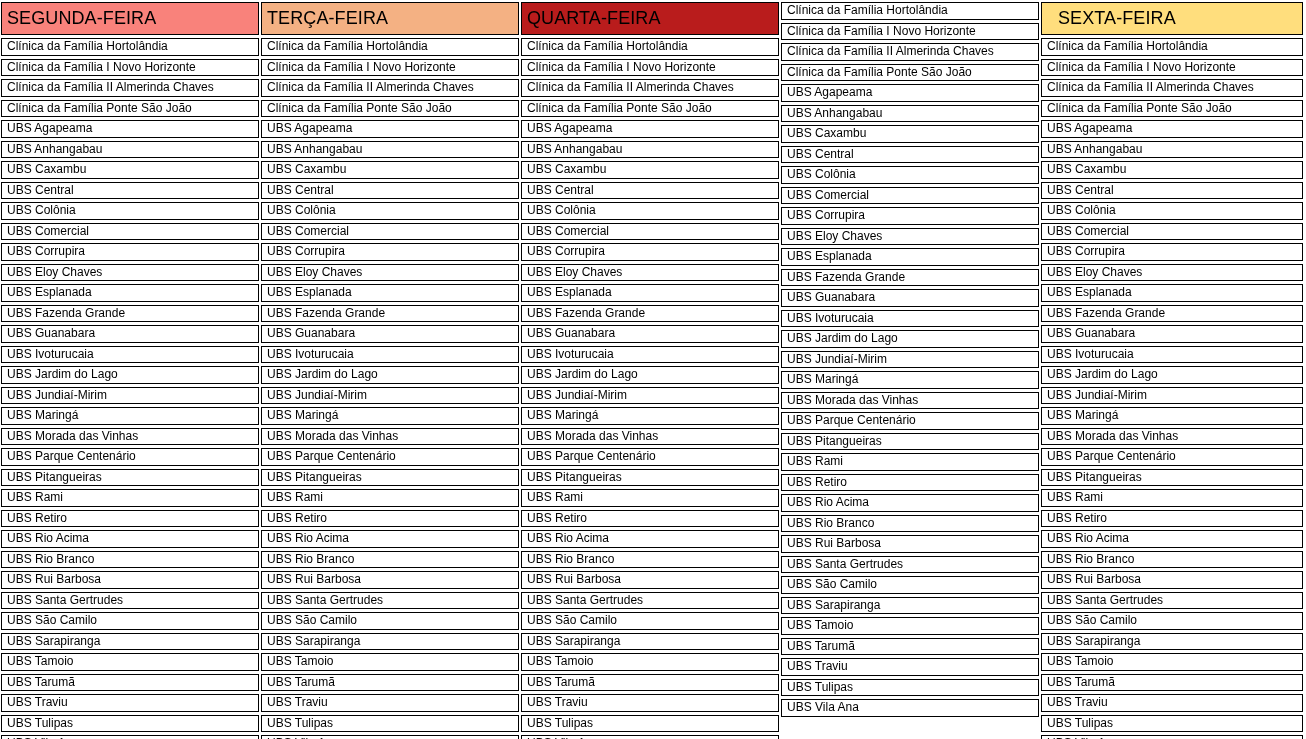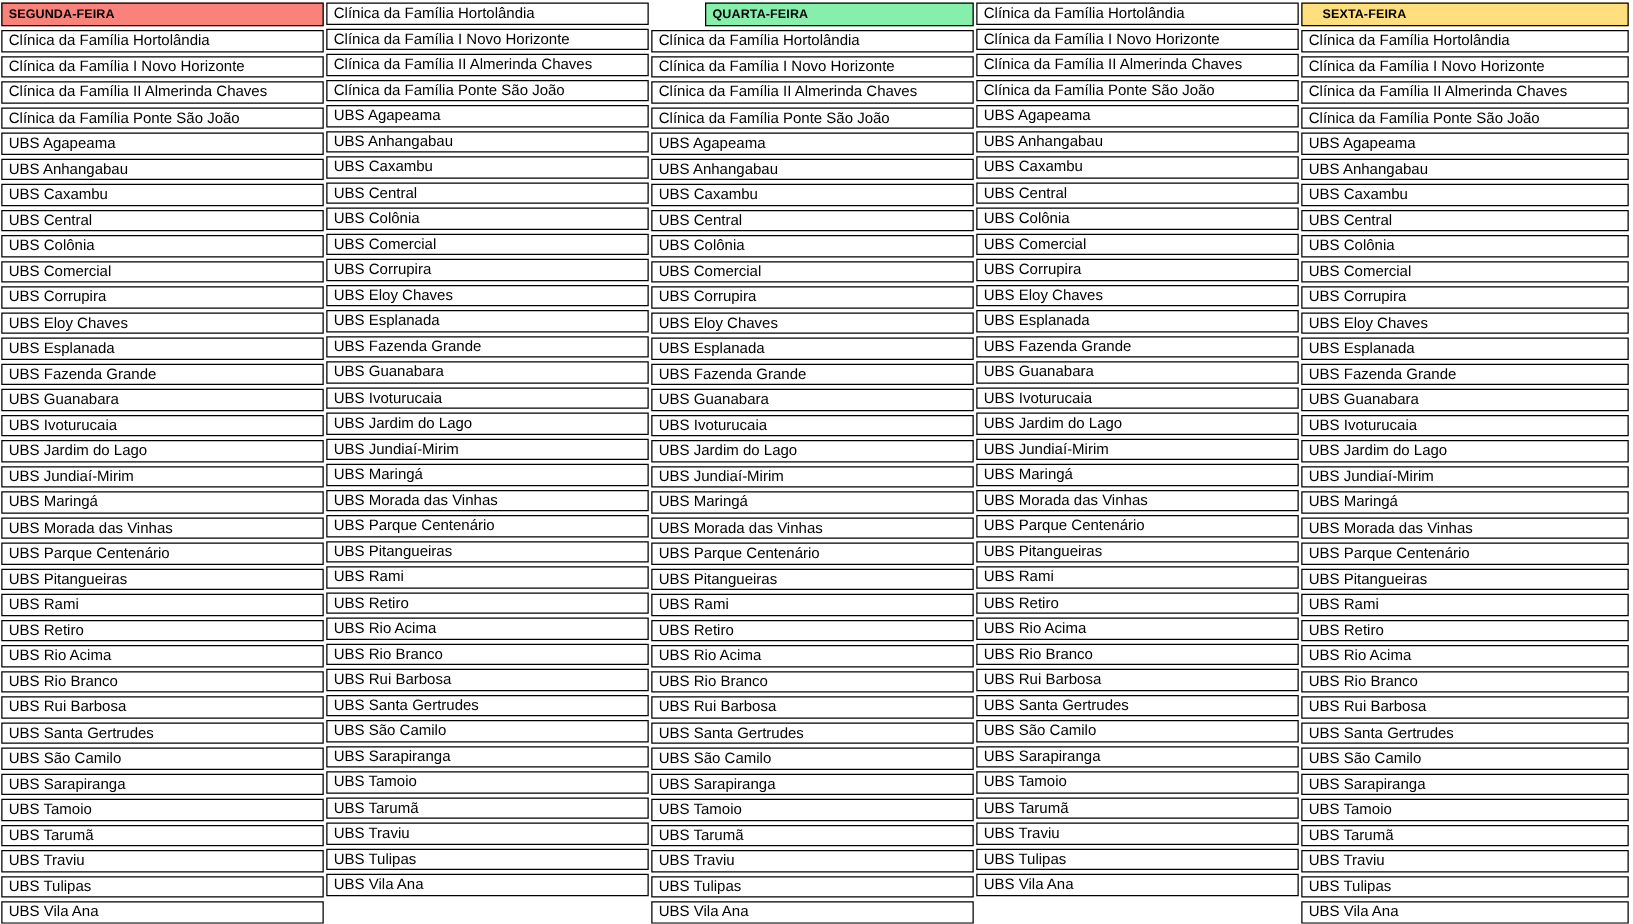--- a/index.html
+++ b/index.html
@@ -32,23 +32,23 @@
     line-height: 15px;
     color: #000000;
     background: #ffffff;
     padding: 0 4px 0 5px;
     display: flex;
     align-items: center;
     white-space: nowrap;
     overflow: hidden;
   }
   .header-cell {
-    height: 19px;
-    font-weight: bold;
-    font-size: 10px;
+    height: 33px;
+    font-weight: normal;
+    font-size: 18px;
     letter-spacing: 0.1px;
   }
 </style>
 </head>
 <body>
 
 <div class="table-wrap">
   <div class="schedule-grid">
       <div class="col">
         <div class="cell header-cell" style="background: rgb(249, 130, 123);">SEGUNDA-FEIRA</div>
@@ -82,58 +82,59 @@
         <div class="cell">UBS Santa Gertrudes</div>
         <div class="cell">UBS São Camilo</div>
         <div class="cell">UBS Sarapiranga</div>
         <div class="cell">UBS Tamoio</div>
         <div class="cell">UBS Tarumã</div>
         <div class="cell">UBS Traviu</div>
         <div class="cell">UBS Tulipas</div>
         <div class="cell">UBS Vila Ana</div>
       </div>
       <div class="col">
-        <div class="cell">Clínica da Família Hortolândia</div>
-        <div class="cell">Clínica da Família I Novo Horizonte</div>
-        <div class="cell">Clínica da Família II Almerinda Chaves</div>
-        <div class="cell">Clínica da Família Ponte São João</div>
-        <div class="cell">UBS Agapeama</div>
-        <div class="cell">UBS Anhangabau</div>
-        <div class="cell">UBS Caxambu</div>
-        <div class="cell">UBS Central</div>
-        <div class="cell">UBS Colônia</div>
-        <div class="cell">UBS Comercial</div>
-        <div class="cell">UBS Corrupira</div>
-        <div class="cell">UBS Eloy Chaves</div>
-        <div class="cell">UBS Esplanada</div>
-        <div class="cell">UBS Fazenda Grande</div>
-        <div class="cell">UBS Guanabara</div>
-        <div class="cell">UBS Ivoturucaia</div>
-        <div class="cell">UBS Jardim do Lago</div>
-        <div class="cell">UBS Jundiaí-Mirim</div>
-        <div class="cell">UBS Maringá</div>
-        <div class="cell">UBS Morada das Vinhas</div>
-        <div class="cell">UBS Parque Centenário</div>
-        <div class="cell">UBS Pitangueiras</div>
-        <div class="cell">UBS Rami</div>
-        <div class="cell">UBS Retiro</div>
-        <div class="cell">UBS Rio Acima</div>
-        <div class="cell">UBS Rio Branco</div>
-        <div class="cell">UBS Rui Barbosa</div>
-        <div class="cell">UBS Santa Gertrudes</div>
-        <div class="cell">UBS São Camilo</div>
-        <div class="cell">UBS Sarapiranga</div>
-        <div class="cell">UBS Tamoio</div>
-        <div class="cell">UBS Tarumã</div>
-        <div class="cell">UBS Traviu</div>
-        <div class="cell">UBS Tulipas</div>
-        <div class="cell">UBS Vila Ana</div>
-      </div>
-      <div class="col">
-        <div class="cell header-cell" style="background: #86efac; margin-left: 43px;">QUARTA-FEIRA</div>
+        <div class="cell header-cell" style="background: rgb(244, 177, 131);">TERÇA-FEIRA</div>
+        <div class="cell">Clínica da Família Hortolândia</div>
+        <div class="cell">Clínica da Família I Novo Horizonte</div>
+        <div class="cell">Clínica da Família II Almerinda Chaves</div>
+        <div class="cell">Clínica da Família Ponte São João</div>
+        <div class="cell">UBS Agapeama</div>
+        <div class="cell">UBS Anhangabau</div>
+        <div class="cell">UBS Caxambu</div>
+        <div class="cell">UBS Central</div>
+        <div class="cell">UBS Colônia</div>
+        <div class="cell">UBS Comercial</div>
+        <div class="cell">UBS Corrupira</div>
+        <div class="cell">UBS Eloy Chaves</div>
+        <div class="cell">UBS Esplanada</div>
+        <div class="cell">UBS Fazenda Grande</div>
+        <div class="cell">UBS Guanabara</div>
+        <div class="cell">UBS Ivoturucaia</div>
+        <div class="cell">UBS Jardim do Lago</div>
+        <div class="cell">UBS Jundiaí-Mirim</div>
+        <div class="cell">UBS Maringá</div>
+        <div class="cell">UBS Morada das Vinhas</div>
+        <div class="cell">UBS Parque Centenário</div>
+        <div class="cell">UBS Pitangueiras</div>
+        <div class="cell">UBS Rami</div>
+        <div class="cell">UBS Retiro</div>
+        <div class="cell">UBS Rio Acima</div>
+        <div class="cell">UBS Rio Branco</div>
+        <div class="cell">UBS Rui Barbosa</div>
+        <div class="cell">UBS Santa Gertrudes</div>
+        <div class="cell">UBS São Camilo</div>
+        <div class="cell">UBS Sarapiranga</div>
+        <div class="cell">UBS Tamoio</div>
+        <div class="cell">UBS Tarumã</div>
+        <div class="cell">UBS Traviu</div>
+        <div class="cell">UBS Tulipas</div>
+        <div class="cell">UBS Vila Ana</div>
+      </div>
+      <div class="col">
+        <div class="cell header-cell" style="background: #b91c1c;">QUARTA-FEIRA</div>
         <div class="cell">Clínica da Família Hortolândia</div>
         <div class="cell">Clínica da Família I Novo Horizonte</div>
         <div class="cell">Clínica da Família II Almerinda Chaves</div>
         <div class="cell">Clínica da Família Ponte São João</div>
         <div class="cell">UBS Agapeama</div>
         <div class="cell">UBS Anhangabau</div>
         <div class="cell">UBS Caxambu</div>
         <div class="cell">UBS Central</div>
         <div class="cell">UBS Colônia</div>
         <div class="cell">UBS Comercial</div>

